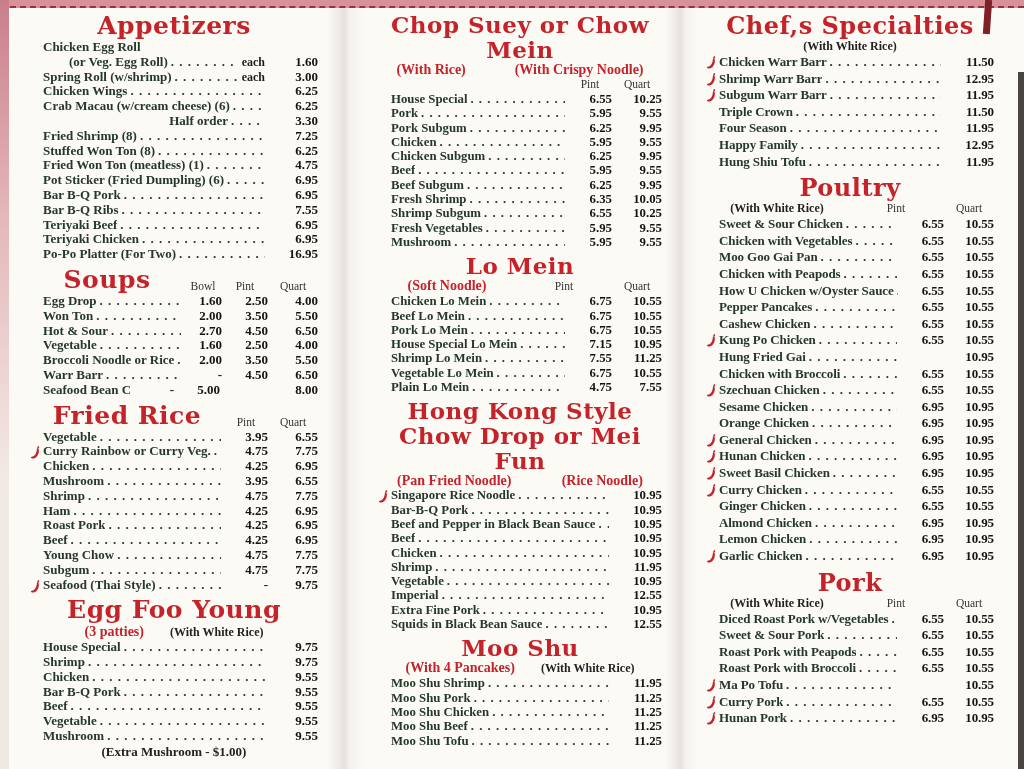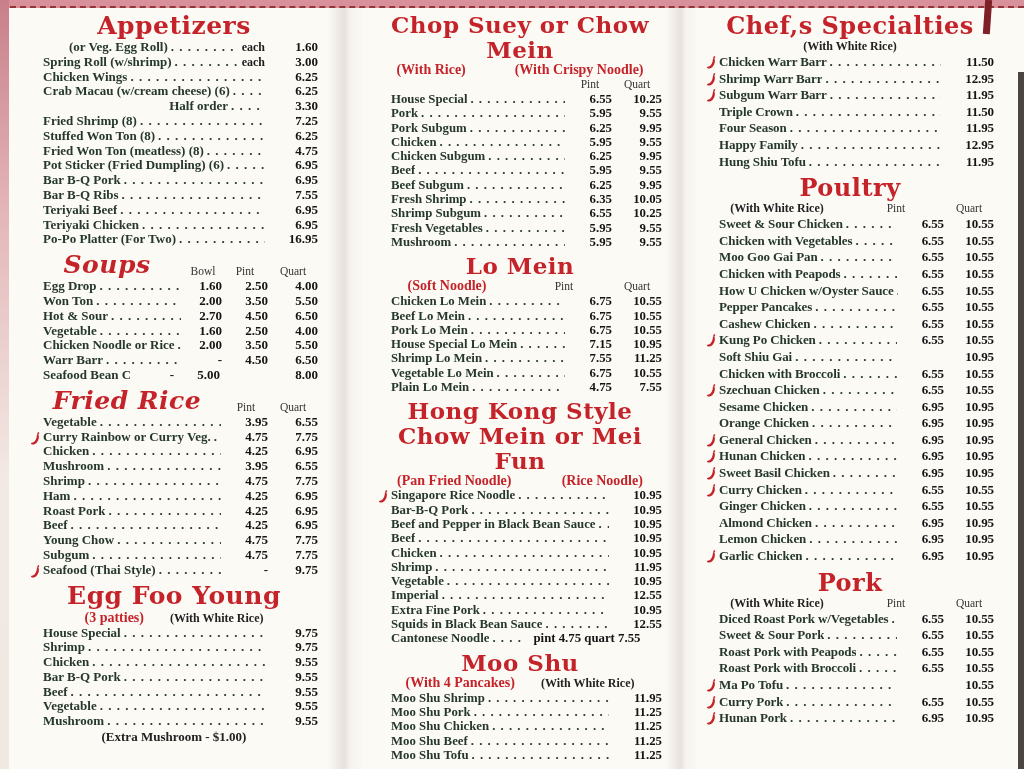--- a/index.html
+++ b/index.html
@@ -24,21 +24,21 @@
   .col-middle{left:378px;width:284px;}
   .col-right{left:706px;width:288px;}
 
   .menu-section{margin-bottom:4px;}
   h2.title{font-family:"DejaVu Serif",serif;font-weight:800;color:#c5232a;text-align:center;
            margin:0;letter-spacing:.5px;}
   .col-left h2.title{font-size:25px;line-height:28px;}
   .col-middle h2.title{font-size:23px;line-height:25px;}
   .col-right h2.title{font-size:24px;line-height:27px;}
   .title-row{display:flex;align-items:flex-end;}
-  .title-row h2.title{flex:1;font-style:italic;}
+  .title-row h2.title{flex:1;}
   .col-label{font-size:11.5px;font-weight:400;color:#333;text-align:center;flex:none;line-height:15px;}
 
   .sub-row{display:flex;justify-content:center;gap:26px;align-items:baseline;line-height:15px;}
   .sub-row.spread{justify-content:space-around;gap:12px;}
   .sub.red{color:#c5232a;font-weight:700;font-size:14px;}
   .sub.black{color:#222;font-weight:700;font-size:12px;}
   .sub-row.with-labels .sub-wrap{flex:1;display:flex;justify-content:center;gap:18px;}
   .label-row{display:flex;justify-content:flex-end;line-height:13px;}
 
   .row{display:flex;align-items:baseline;position:relative;padding-left:13px;
@@ -67,20 +67,23 @@
   <div class="strip-left"></div>
   <div class="edge-right"></div>
   <div class="mark-topright"></div>
   <div class="fold fold1"></div>
   <div class="fold fold2"></div>
 
   <div class="column col-left">
       <div class="menu-section">
         <h2 class="title">Appetizers</h2>
         <div class="row">
+          <span class="name">Chicken Egg Roll</span>
+        </div>
+        <div class="row">
           <span class="name indent">(or Veg. Egg Roll)</span>
           <span class="dots"></span>
           <span class="prefix">each</span>
           <span class="price" style="width: 50px;">1.60</span>
         </div>
         <div class="row">
           <span class="name">Spring Roll (w/shrimp)</span>
           <span class="dots"></span>
           <span class="prefix">each</span>
           <span class="price" style="width: 50px;">3.00</span>
@@ -104,21 +107,21 @@
           <span class="name">Fried Shrimp (8)</span>
           <span class="dots"></span>
           <span class="price" style="width: 50px;">7.25</span>
         </div>
         <div class="row">
           <span class="name">Stuffed Won Ton (8)</span>
           <span class="dots"></span>
           <span class="price" style="width: 50px;">6.25</span>
         </div>
         <div class="row">
-          <span class="name">Fried Won Ton (meatless) (8)</span>
+          <span class="name">Fried Won Ton (meatless) (1)</span>
           <span class="dots"></span>
           <span class="price" style="width: 50px;">4.75</span>
         </div>
         <div class="row">
           <span class="name">Pot Sticker (Fried Dumpling) (6)</span>
           <span class="dots"></span>
           <span class="price" style="width: 50px;">6.95</span>
         </div>
         <div class="row">
           <span class="name">Bar B-Q Pork</span>
@@ -175,21 +178,21 @@
           <span class="price" style="width: 50px;">6.50</span>
         </div>
         <div class="row">
           <span class="name">Vegetable</span>
           <span class="dots"></span>
           <span class="price" style="width: 38px;">1.60</span>
           <span class="price" style="width: 46px;">2.50</span>
           <span class="price" style="width: 50px;">4.00</span>
         </div>
         <div class="row">
-          <span class="name">Chicken Noodle or Rice</span>
+          <span class="name">Broccoli Noodle or Rice</span>
           <span class="dots"></span>
           <span class="price" style="width: 38px;">2.00</span>
           <span class="price" style="width: 46px;">3.50</span>
           <span class="price" style="width: 50px;">5.50</span>
         </div>
         <div class="row">
           <span class="name">Warr Barr</span>
           <span class="dots"></span>
           <span class="price" style="width: 38px;">-</span>
           <span class="price" style="width: 46px;">4.50</span>
@@ -455,21 +458,21 @@
         </div>
         <div class="row">
           <span class="name">Plain Lo Mein</span>
           <span class="dots"></span>
           <span class="price" style="width: 44px;">4.75</span>
           <span class="price" style="width: 50px;">7.55</span>
         </div>
       </div>
       <div class="menu-section">
         <h2 class="title">Hong Kong Style</h2>
-        <h2 class="title">Chow Mein or Mei Fun</h2>
+        <h2 class="title">Chow Drop or Mei Fun</h2>
         <div class="sub-row spread">
           <span class="sub red">(Pan Fried Noodle)</span>
           <span class="sub red">(Rice Noodle)</span>
         </div>
         <div class="row">
           <span class="pepper">
             <svg viewBox="0 0 11 14" xmlns="http://www.w3.org/2000/svg">
               <path d="M7.6 2.6 C7.2 1.6 7.6 0.6 8.5 0.4 C9.4 0.2 9.8 1.0 9.4 1.7 C9.1 2.2 8.8 2.4 8.6 2.8 C9.9 5.9 8.7 9.8 6.3 12.0 C4.7 13.4 2.5 14.0 1.2 13.3 C0.3 12.8 0.5 11.9 1.4 11.7 C4.8 11.1 6.9 7.6 7.0 3.0 Z" fill="#c5232a"></path>
             </svg>
           </span>
@@ -514,25 +517,20 @@
         </div>
         <div class="row">
           <span class="name">Extra Fine Pork</span>
           <span class="dots"></span>
           <span class="price" style="width: 50px;">10.95</span>
         </div>
         <div class="row">
           <span class="name">Squids in Black Bean Sauce</span>
           <span class="dots"></span>
           <span class="price" style="width: 50px;">12.55</span>
-        </div>
-        <div class="row">
-          <span class="name">Cantonese Noodle</span>
-          <span class="dots short"></span>
-          <span class="tail">pint 4.75 quart 7.55</span>
         </div>
       </div>
       <div class="menu-section">
         <h2 class="title">Moo Shu</h2>
         <div class="sub-row">
           <span class="sub red">(With 4 Pancakes)</span>
           <span class="sub black">(With White Rice)</span>
         </div>
         <div class="row">
           <span class="name">Moo Shu Shrimp</span>
@@ -674,21 +672,21 @@
             <svg viewBox="0 0 11 14" xmlns="http://www.w3.org/2000/svg">
               <path d="M7.6 2.6 C7.2 1.6 7.6 0.6 8.5 0.4 C9.4 0.2 9.8 1.0 9.4 1.7 C9.1 2.2 8.8 2.4 8.6 2.8 C9.9 5.9 8.7 9.8 6.3 12.0 C4.7 13.4 2.5 14.0 1.2 13.3 C0.3 12.8 0.5 11.9 1.4 11.7 C4.8 11.1 6.9 7.6 7.0 3.0 Z" fill="#c5232a"></path>
             </svg>
           </span>
           <span class="name">Kung Po Chicken</span>
           <span class="dots"></span>
           <span class="price" style="width: 44px;">6.55</span>
           <span class="price" style="width: 50px;">10.55</span>
         </div>
         <div class="row">
-          <span class="name">Soft Shiu Gai</span>
+          <span class="name">Hung Fried Gai</span>
           <span class="dots"></span>
           <span class="price" style="width: 44px;"></span>
           <span class="price" style="width: 50px;">10.95</span>
         </div>
         <div class="row">
           <span class="name">Chicken with Broccoli</span>
           <span class="dots"></span>
           <span class="price" style="width: 44px;">6.55</span>
           <span class="price" style="width: 50px;">10.55</span>
         </div>

